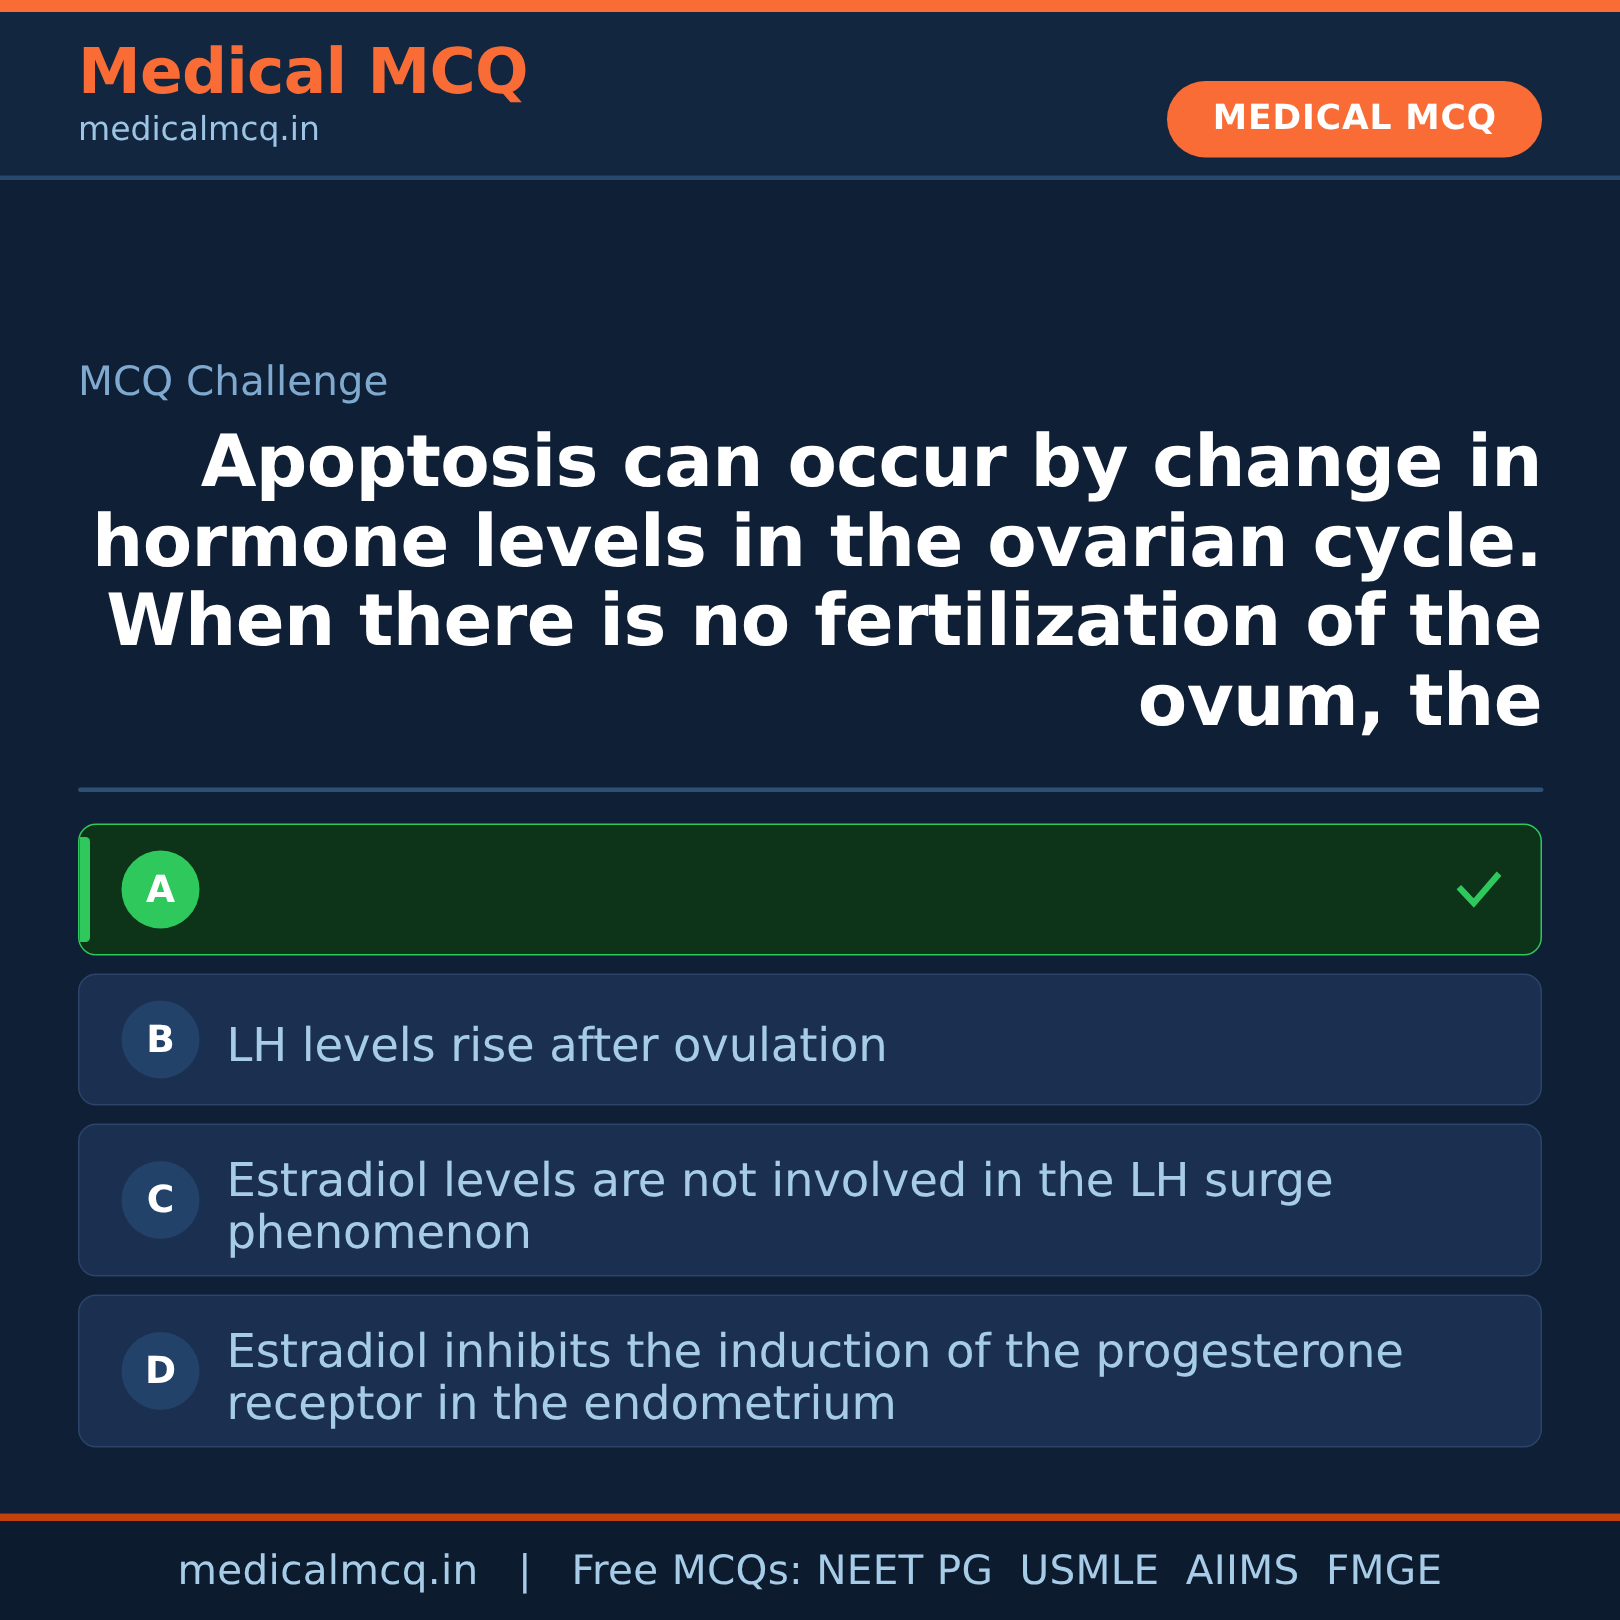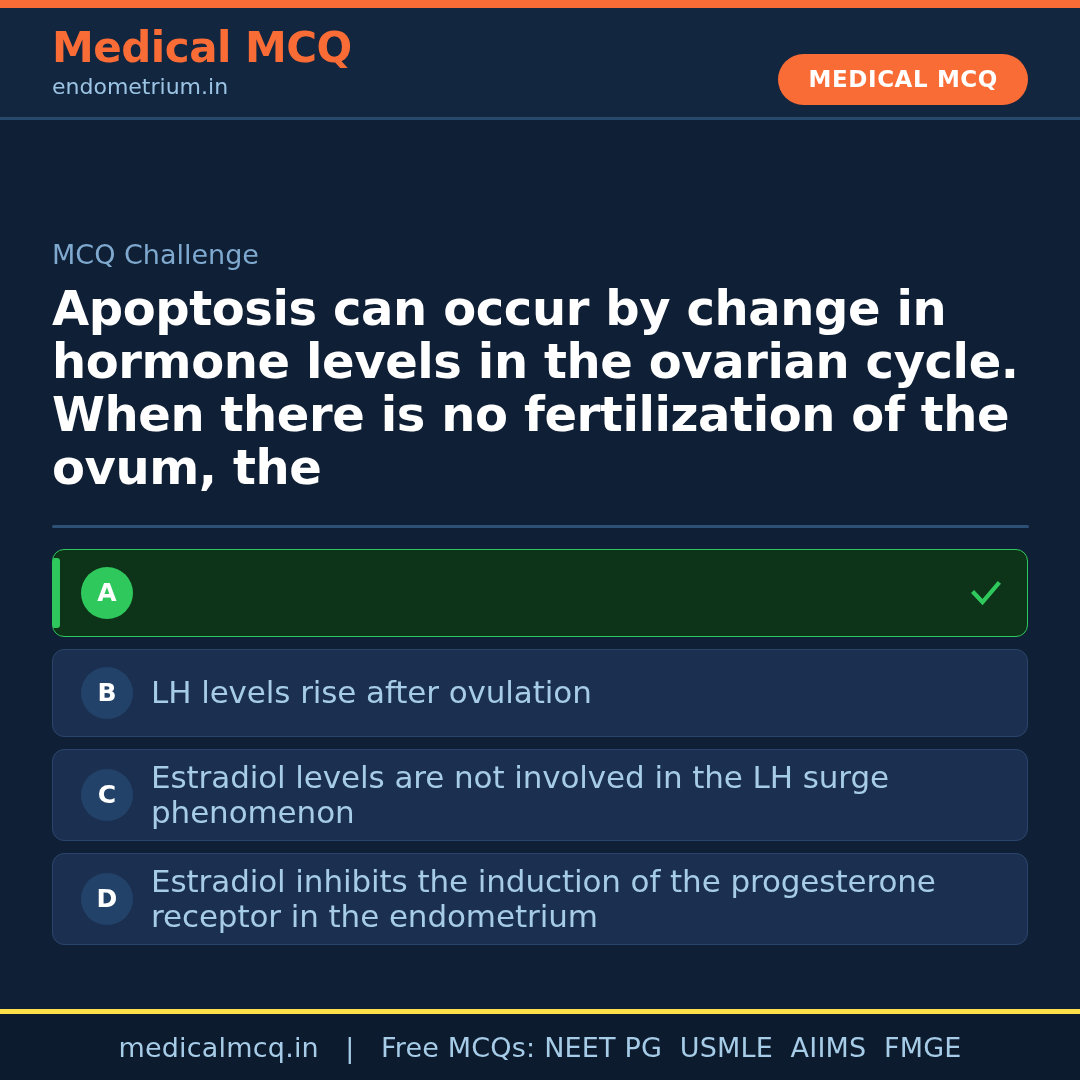--- a/index.html
+++ b/index.html
@@ -71,20 +71,21 @@
   }
 
   .question {
     color:#ffffff;
     font-size:48px;
     font-weight:bold;
     line-height:1.11;
     letter-spacing:-0.4px;
     margin-top:12px;
     max-width:990px;
+    text-align:right;
   }
 
   .divider {
     height:3px;
     background:#2d5077;
     margin-top:30px;
     width:977px;
     border-radius:2px;
   }
 
@@ -124,34 +125,34 @@
     margin-right:18px;
   }
   .option.normal .opt-badge { background:#234269; }
   .option.correct .opt-badge { background:#2fc85c; }
 
   .opt-text {
     font-size:31px;
     line-height:1.13;
     letter-spacing:-0.1px;
   }
-  .option.normal .opt-text { color:#a6cce8; }
+  .option.normal .opt-text { color:#a6cce8;margin-top:10px; }
   .option.correct .opt-text { color:#ffffff; }
 
   .tick {
     position:absolute; right:24px; top:50%;
     transform:translateY(-50%);
     width:34px; height:34px;
     display:flex; align-items:center; justify-content:center;
   }
 
   
   .footer {
     flex:0 0 71px;
-    border-top:5px solid #fde047;
+    border-top:5px solid #c2410c;
     background:#0d1b2e;
     display:flex; align-items:center; justify-content:center;
     gap:0;
   }
   .footer-text {
     color:#a6cce8;
     font-size:27px;
     letter-spacing:0.2px;
     white-space:pre;
   }
@@ -159,21 +160,21 @@
 </head>
 <body>
 
 <div id="card">
 
   <div class="top-rule"></div>
 
   <div class="header">
     <div class="brand-block">
       <div class="brand-title">Medical MCQ</div>
-      <div class="brand-sub">endometrium.in</div>
+      <div class="brand-sub">medicalmcq.in</div>
     </div>
     <div class="badge">MEDICAL MCQ</div>
   </div>
 
   <div class="body-area">
 
     <div class="eyebrow">MCQ Challenge</div>
 
     <div class="question">Apoptosis can occur by change in hormone levels in the ovarian cycle. When there is no fertilization of the ovum, the</div>
 

